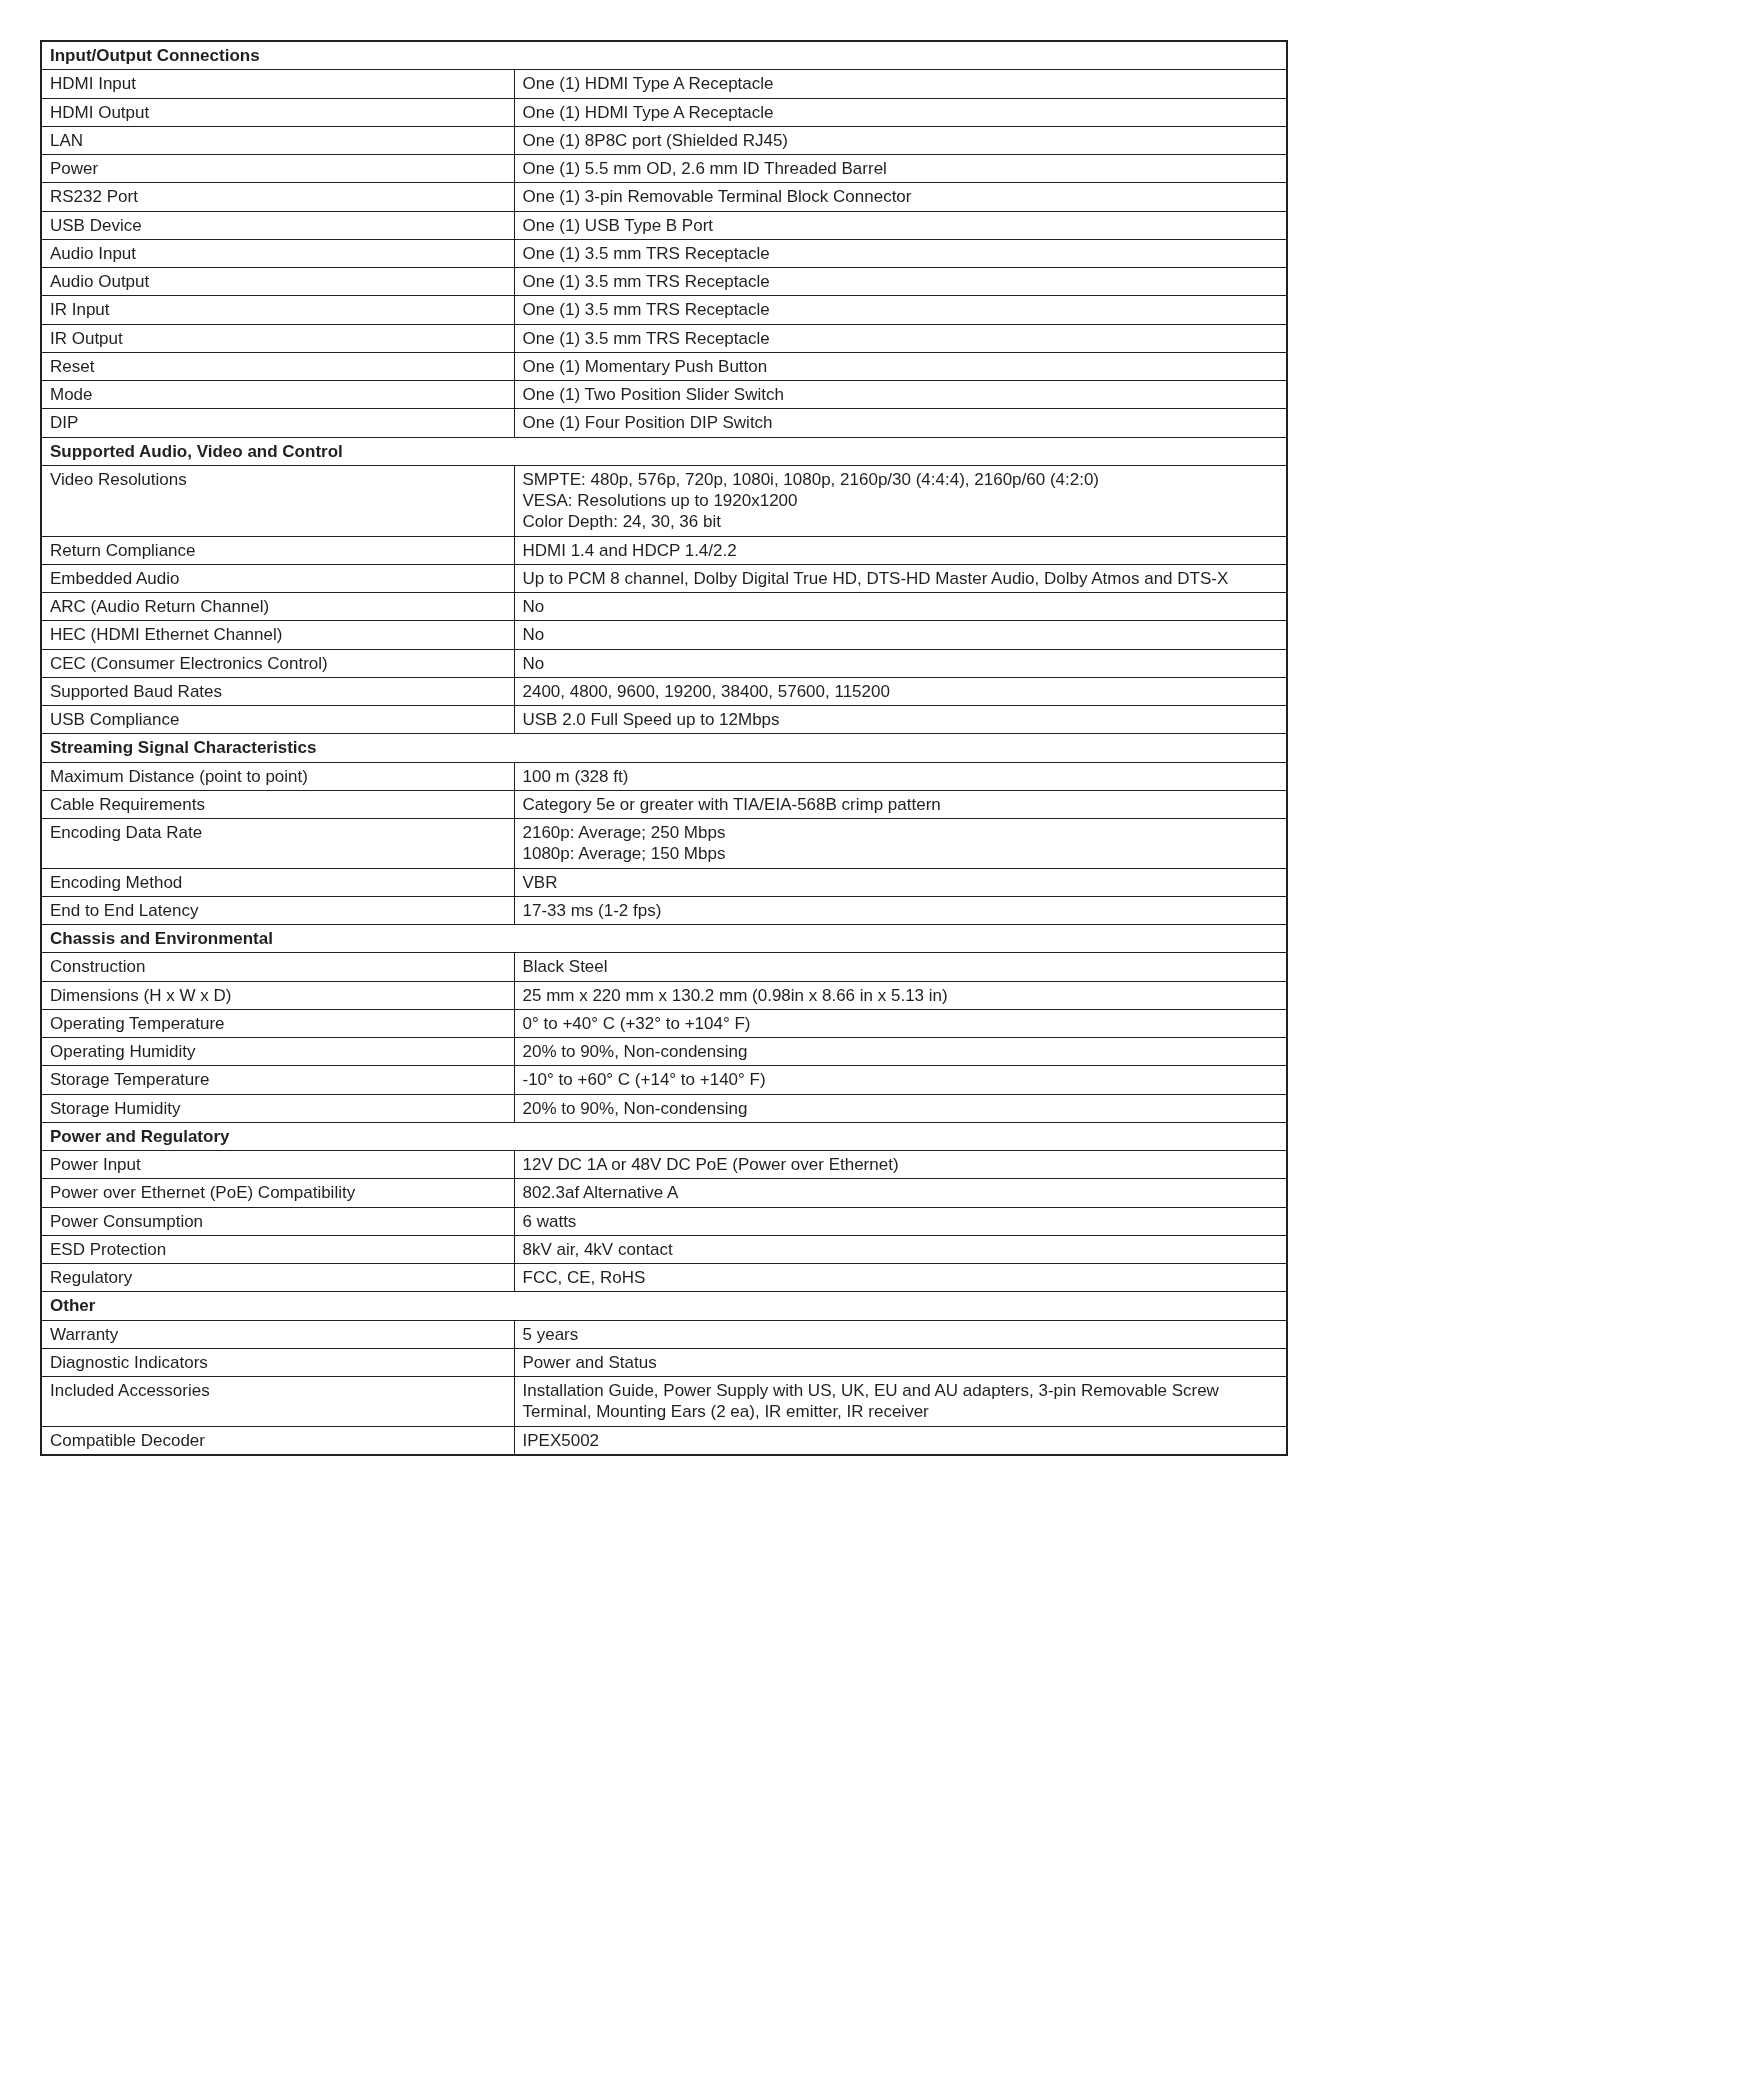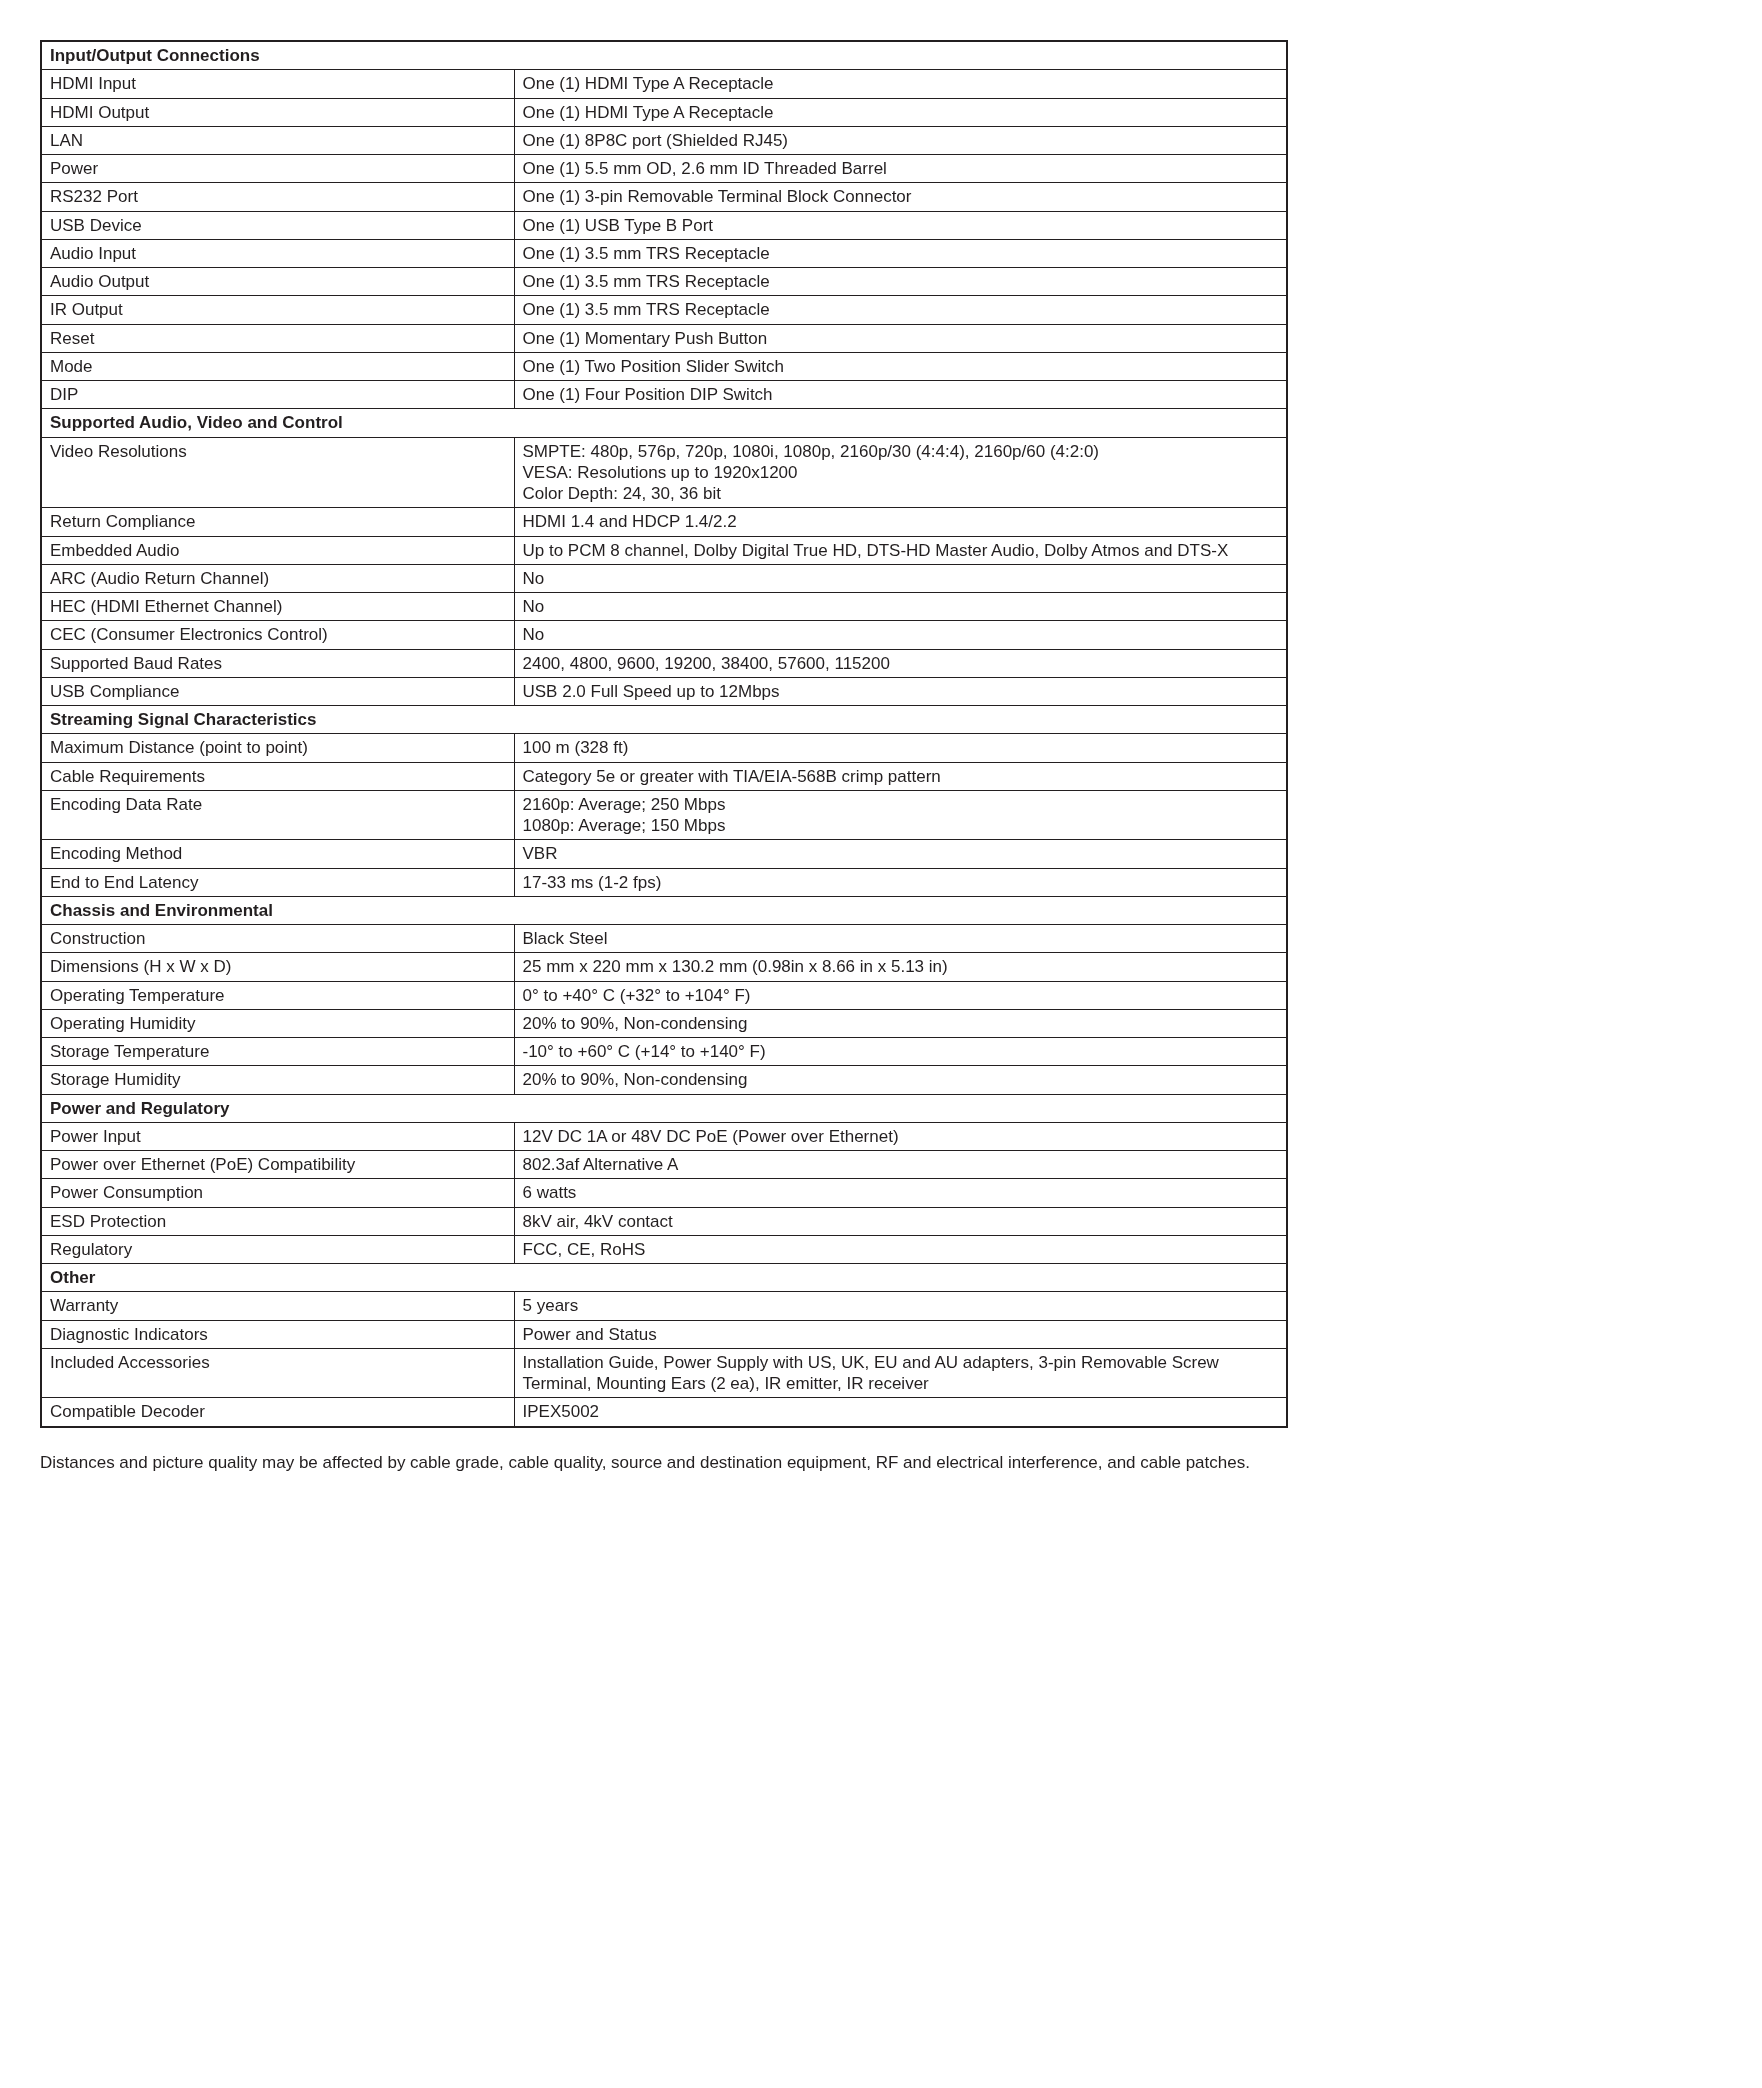--- a/index.html
+++ b/index.html
@@ -92,20 +92,24 @@
       </tr>
       <tr>
         <td class="label">Audio Input</td>
         <td class="value">One (1) 3.5 mm TRS Receptacle</td>
       </tr>
       <tr>
         <td class="label">Audio Output</td>
         <td class="value">One (1) 3.5 mm TRS Receptacle</td>
       </tr>
       <tr>
+        <td class="label">IR Input</td>
+        <td class="value">One (1) 3.5 mm TRS Receptacle</td>
+      </tr>
+      <tr>
         <td class="label">IR Output</td>
         <td class="value">One (1) 3.5 mm TRS Receptacle</td>
       </tr>
       <tr>
         <td class="label">Reset</td>
         <td class="value">One (1) Momentary Push Button</td>
       </tr>
       <tr>
         <td class="label">Mode</td>
         <td class="value">One (1) Two Position Slider Switch</td>
@@ -246,14 +250,13 @@
         <td class="value">Installation Guide, Power Supply with US, UK, EU and AU adapters, 3-pin Removable Screw Terminal, Mounting Ears (2 ea), IR emitter, IR receiver</td>
       </tr>
       <tr>
         <td class="label">Compatible Decoder</td>
         <td class="value">IPEX5002</td>
       </tr>
 
     </tbody>
   </table>
 
-  <p class="footer">Distances and picture quality may be affected by cable grade, cable quality, source and destination equipment, RF and electrical interference, and cable patches.</p>
 </div>
 
 </body></html>

